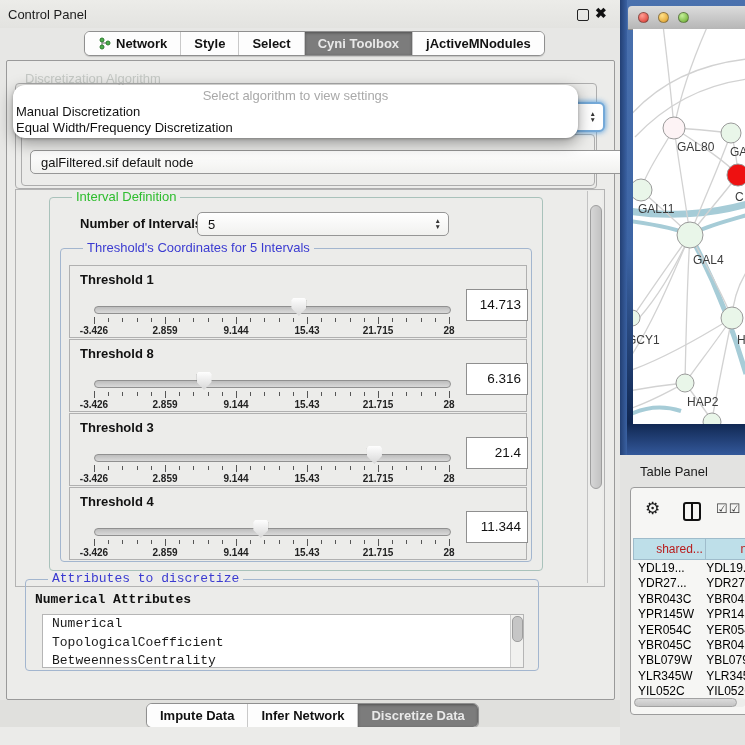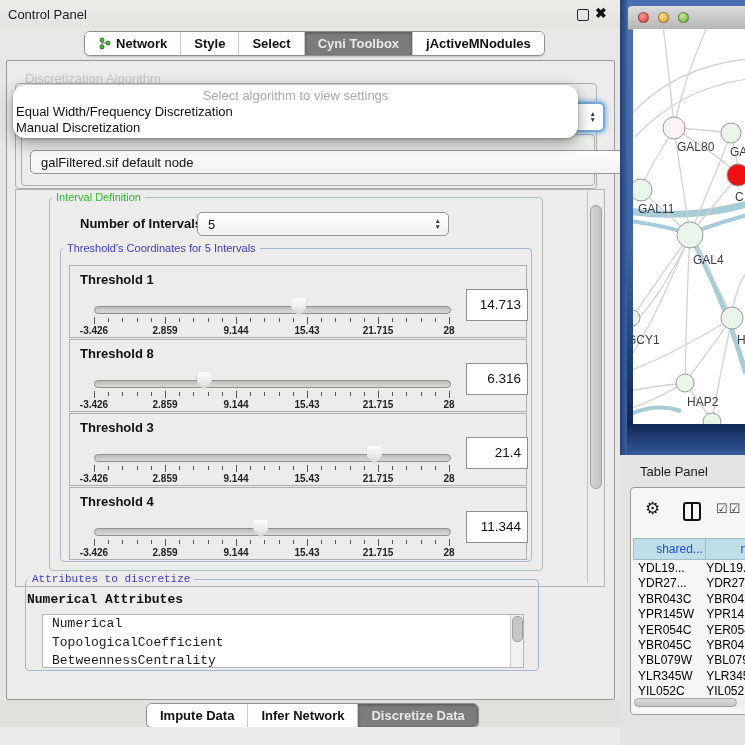--- a/index.html
+++ b/index.html
@@ -24,21 +24,21 @@
   #toptabs{left:84px;top:31px;}
   #bottomstrip{left:0;top:700px;width:620px;height:27px;background:#e0e0dd;}
   #bottomtabs{left:146px;top:703px;}
   #bottomband{left:0;top:727px;width:620px;height:18px;background:#ebebe9;}
 
   #main-panel{left:6px;top:60px;width:607px;height:638px;background:#ececea;
               border:1px solid #9a9a9a;border-radius:2px;}
 
   .ghost-label{left:18px;top:10px;color:#c4c8c4;font-size:13px;}
   .groupbox{position:absolute;border:1px solid #adadad;border-radius:4px;}
-  .group-title{position:absolute;top:-8px;left:2px;background:#ececea;padding:0 4px;font-size:11px;line-height:14px;}
+  .group-title{position:absolute;top:-8px;left:22px;background:#ececea;padding:0 4px;font-size:13px;line-height:14px;}
   .t-green{color:#2dbd2d;}
   .t-blue{color:#3b3bd1;}
   .t-dark{color:#1a1a1a;}
 
   .combo{position:absolute;background:linear-gradient(#ffffff,#f1f1ef);border:1px solid #969696;border-radius:5px;
          height:24px;line-height:24px;padding-left:10px;box-sizing:border-box;color:#111;}
   .stepper{position:absolute;right:7px;top:0;height:100%;display:flex;flex-direction:column;justify-content:center;
            font-size:6.5px;line-height:6px;color:#333;}
 
   
@@ -96,21 +96,21 @@
 
   #tp-region{left:0;top:455px;width:125px;height:290px;background:#e3e3e1;}
   .tp-title{left:20px;top:9px;font-size:13px;color:#1c1c1c;}
   #tbl-box{left:10px;top:32px;width:130px;height:226px;background:#f6f6f4;border:1px solid #9c9c9c;border-radius:4px;}
   .gear{left:14px;top:12px;font-size:17px;color:#1c1c1c;line-height:17px;}
   .split-icon{left:52px;top:14px;width:14px;height:15px;border:2px solid #111;border-radius:3px;}
   .split-icon:after{content:"";position:absolute;left:5.5px;top:0;width:2px;height:100%;background:#111;}
   .cbx{left:85px;top:13px;font-size:13px;color:#333;letter-spacing:1px;}
   .th-row{left:2px;top:50px;height:22px;display:flex;}
   .th-cell{background:#bedfe9;border:1px solid #9fbccb;border-left:none;box-sizing:border-box;
-           text-align:center;line-height:20px;font-size:12px;color:#1d4ed8;overflow:hidden;white-space:nowrap;padding-left:20px;}
+           text-align:center;line-height:20px;font-size:12px;color:#b91c1c;overflow:hidden;white-space:nowrap;padding-left:20px;}
   .th-cell:first-child{border-left:1px solid #9fbccb;}
   #tbl-rows{left:2px;top:73px;width:126px;}
   .t-row{display:flex;height:15.4px;line-height:15.4px;font-size:12px;color:#000;white-space:nowrap;}
   .t-cell{overflow:hidden;}
   .t-c1{width:73px;padding-left:5px;box-sizing:border-box;}
   .t-c2{width:60px;padding-left:4px;box-sizing:border-box;}
   #hscroll{left:3px;top:210px;width:112px;height:9px;background:#ededeb;border-radius:5px;}
   #hthumb{position:absolute;left:0;top:0;width:103px;height:9px;background:linear-gradient(#dcdcdc,#c4c4c4);
           border:1px solid #a2a2a2;border-radius:5px;box-sizing:border-box;}
 </style>
@@ -160,22 +160,22 @@
 
       <div id="focus-combo" class="abs">
         <span class="stepper">
             <span>▲</span>
             <span>▼</span>
           </span>
       </div>
 
       <div id="algo-popup" class="abs">
         <div class="popup-prompt">Select algorithm to view settings</div>
+        <div class="popup-item">Manual Discretization</div>
         <div class="popup-item">Equal Width/Frequency Discretization</div>
-        <div class="popup-item">Manual Discretization</div>
       </div>
 
       <div class="groupbox" style="left:14px;top:73px;width:572px;height:50px;">
         <span class="group-title t-dark">Table Data</span>
         <div class="combo" style="left:8px;top:15px;width:668px;">
           <span>galFiltered.sif default node</span>
           <span class="stepper">
               <span>▲</span>
               <span>▼</span>
             </span>
@@ -352,21 +352,21 @@
                 <div class="ticklab" style="left: 237px;">15.43</div>
                 <div class="ticklab" style="left: 308px;">21.715</div>
                 <div class="ticklab" style="left: 379px;">28</div>
               </div>
             </div>
         </div>
       </div>
 
       <div id="attr-group" class="groupbox">
         <span class="group-title t-blue">Attributes to discretize</span>
-        <span class="lbl-bold" style="left:1px;top:12px;">Numerical Attributes</span>
+        <span class="lbl-bold" style="left:9px;top:12px;">Numerical Attributes</span>
         <div id="attr-list">
 
         <div class="attr-item">Numerical</div>
             <div class="attr-item">TopologicalCoefficient</div>
             <div class="attr-item">BetweennessCentrality</div>
             <div id="attr-scroll">
               <div id="attr-thumb"></div>
             </div>
           </div>
       </div>

